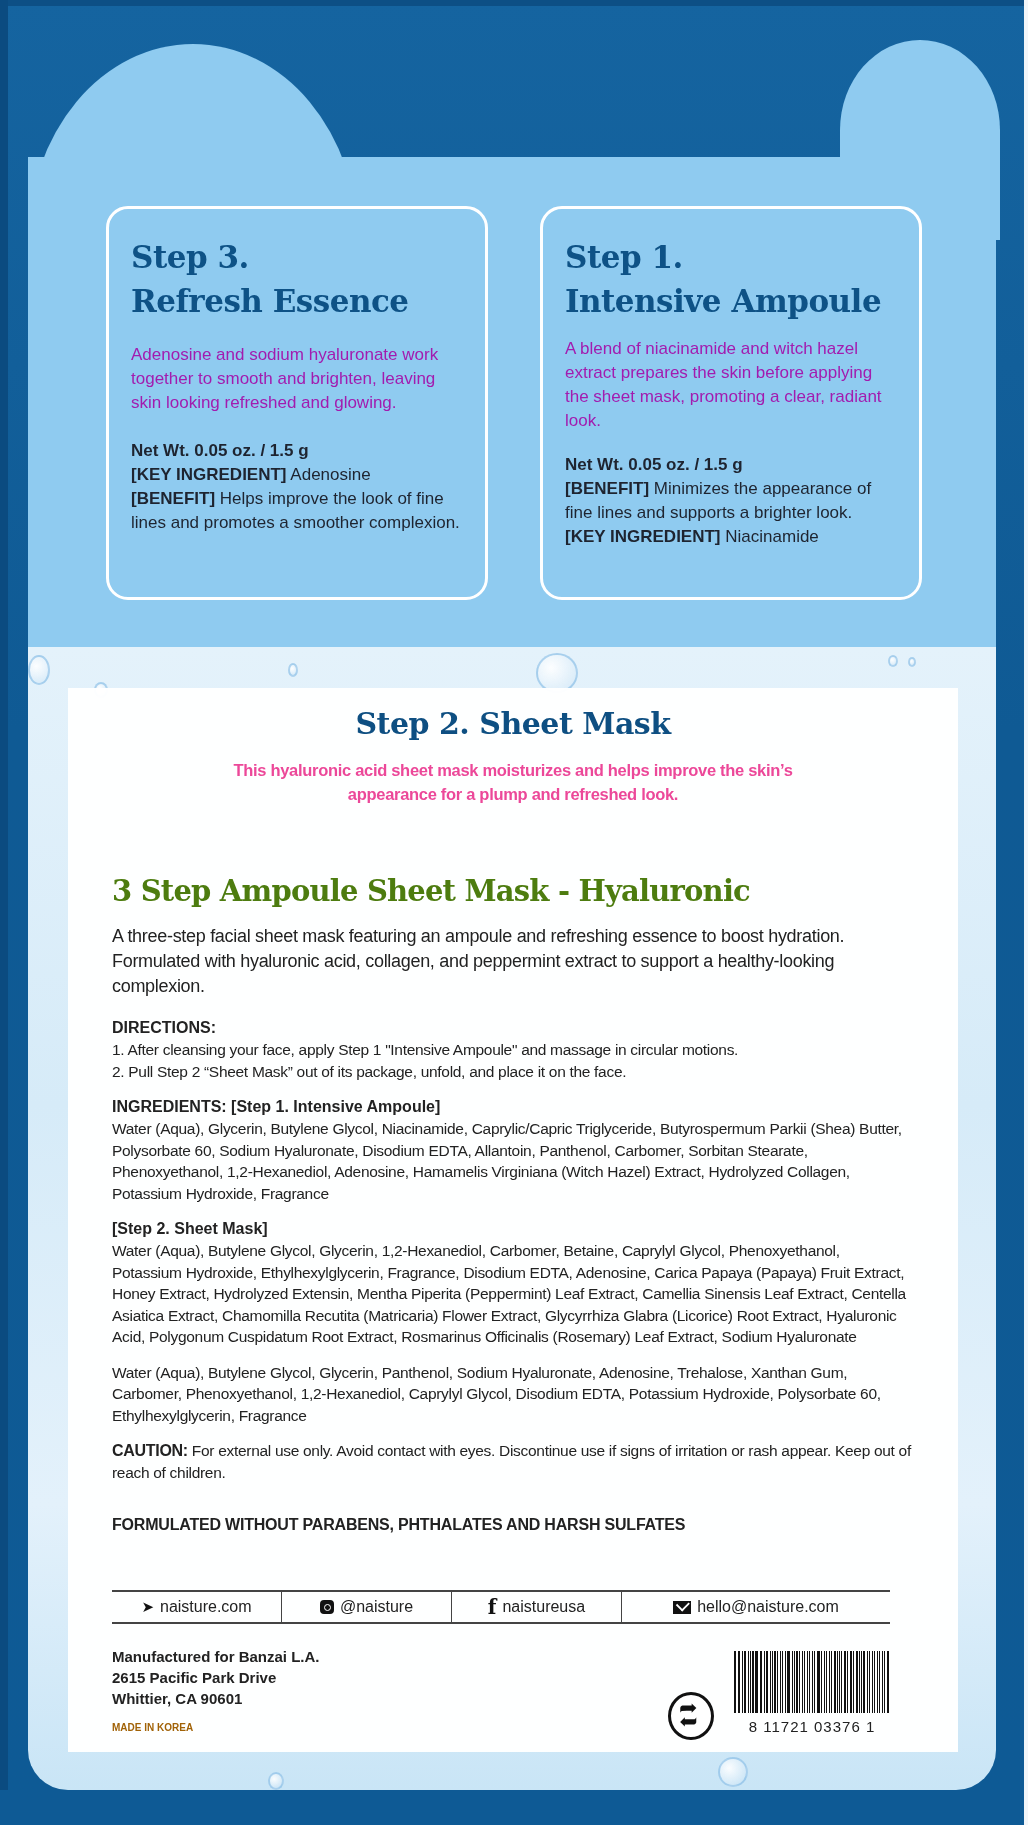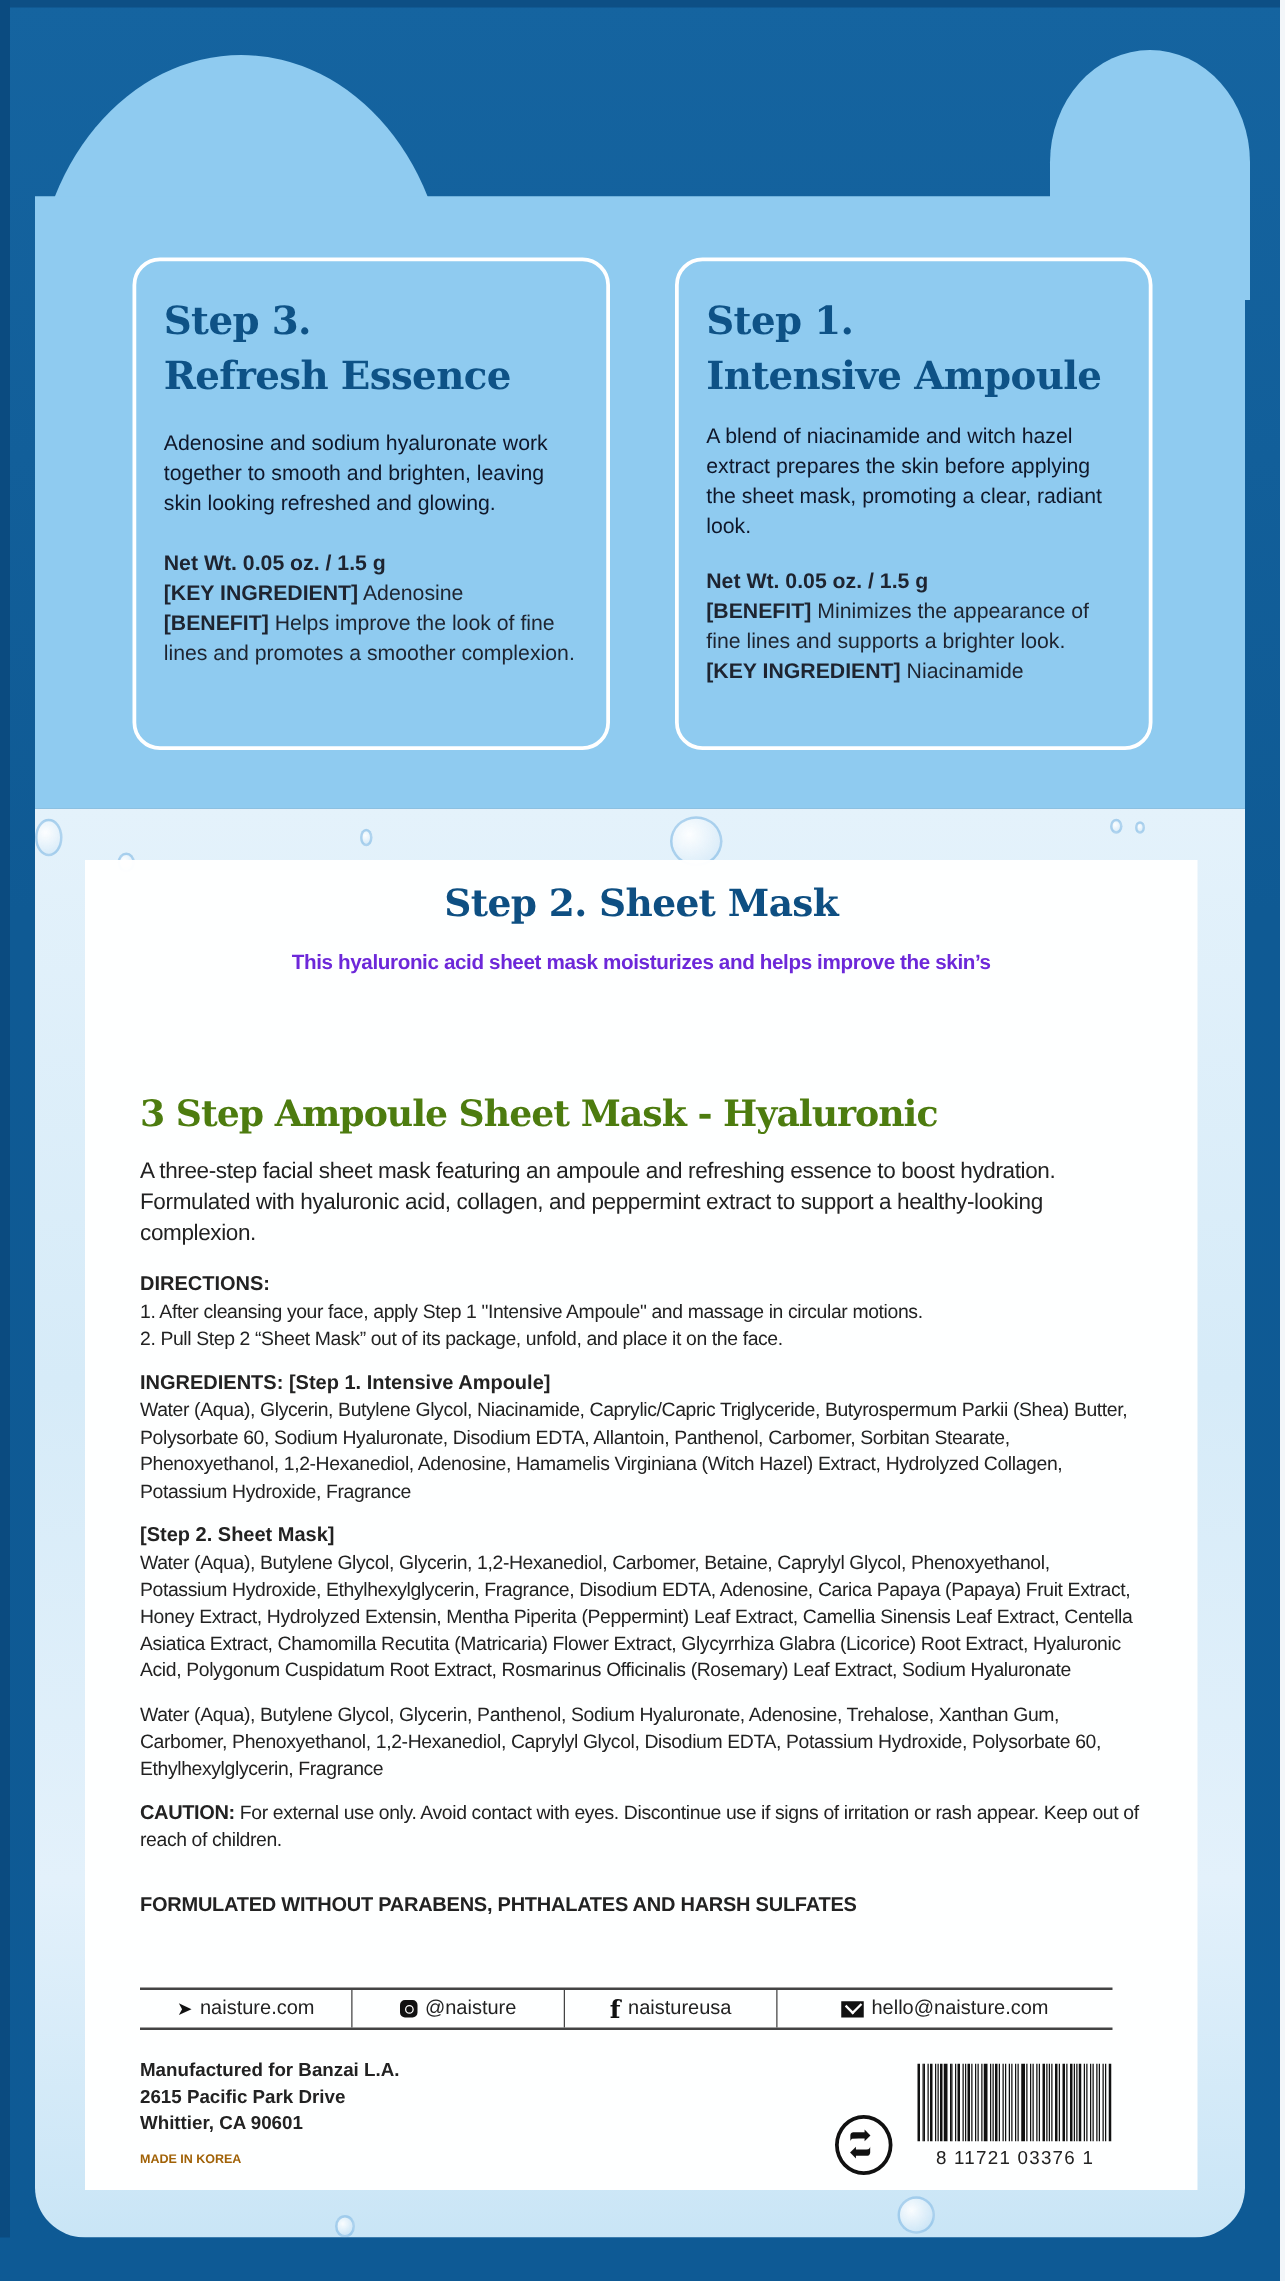--- a/index.html
+++ b/index.html
@@ -24,21 +24,21 @@
       position: absolute; top: 206px; width: 382px; height: 394px;
       border: 3px solid #ffffff; border-radius: 22px; background: #8fcbf0;
       padding: 26px 22px 0 22px;
     }
     .step-box.step3 { left: 106px; }
     .step-box.step1 { left: 540px; }
     .step-title {
       font-family: "DejaVu Serif", serif; font-weight: bold; color: #0e5286;
       font-size: 31px; line-height: 44px; letter-spacing: -0.5px;
     }
-    .step-desc { margin-top: 20px; font-size: 17px; line-height: 24px; color: #0f172a; }
+    .step-desc { margin-top: 20px; font-size: 17px; line-height: 24px; color: #a21caf; }
     .step1 .step-desc { margin-top: 14px; }
     .step-specs { margin-top: 24px; font-size: 17px; line-height: 24px; color: #1e2430; }
     .step1 .step-specs { margin-top: 20px; }
     .step-specs b { font-weight: bold; }
 
     
     .water {
       position: absolute; left: 28px; top: 647px; width: 968px; height: 1143px;
       background: linear-gradient(180deg, #e4f2fb 0%, #d6ebf8 40%, #e3f1fb 75%, #c9e5f6 100%);
       border-radius: 0 0 40px 40px;
@@ -50,21 +50,21 @@
       position: absolute; left: 68px; top: 688px; width: 890px; height: 1064px;
       background: rgba(255,255,255,0.97);
     }
 
     .sheet-title {
       position:absolute; left:0; top:18px; width:100%; text-align:center;
       font-family: "DejaVu Serif", serif; font-weight:bold; color:#0e4f82; font-size: 30px; letter-spacing:-0.5px;
     }
     .sheet-desc {
       position:absolute; left:0; top:70px; width:100%; text-align:center;
-      font-size: 16.5px; line-height: 24px; font-weight: bold; color:#6d28d9; letter-spacing:-0.3px;
+      font-size: 16.5px; line-height: 24px; font-weight: bold; color:#ec4899; letter-spacing:-0.3px;
     }
     .badge {
       position:absolute; left: 312px; top: 130px; width: 238px; height: 36px;
       background:#0e4f82; color:#ffffff; border-radius: 18px;
       font-size: 22px; line-height: 36px; text-align:center; font-weight: bold; letter-spacing:0.5px;
     }
     .product-title {
       position:absolute; left: 44px; top: 186px;
       font-family: "DejaVu Serif", serif; font-weight:bold; font-size: 29px; color:#4d7c0f; letter-spacing:-0.8px;
     }
@@ -155,20 +155,21 @@
     <div class="bubble" style="left:860px;top:8px;width:10px;height:12px;"></div>
     <div class="bubble" style="left:880px;top:10px;width:8px;height:10px;"></div>
     <div class="bubble" style="left:240px;top:1125px;width:16px;height:18px;"></div>
     <div class="bubble" style="left:690px;top:1110px;width:30px;height:30px;"></div>
   </div>
 
   <div class="panel">
     <div class="sheet-title">Step 2. Sheet Mask</div>
     <div class="sheet-desc">
       <div>This hyaluronic acid sheet mask moisturizes and helps improve the skin’s</div>
+      <div>appearance for a plump and refreshed look.</div>
     </div>
 
     <div class="product-title">3 Step Ampoule Sheet Mask - Hyaluronic</div>
 
     <div class="content">
       <div class="intro">A three-step facial sheet mask featuring an ampoule and refreshing essence to boost hydration. Formulated with hyaluronic acid, collagen, and peppermint extract to support a healthy-looking complexion.</div>
 
       <div class="block" style="margin-top:18px;">
         <div class="block-head">DIRECTIONS:</div>
         <div class="list-line">1. After cleansing your face, apply Step 1 "Intensive Ampoule" and massage in circular motions.</div>

